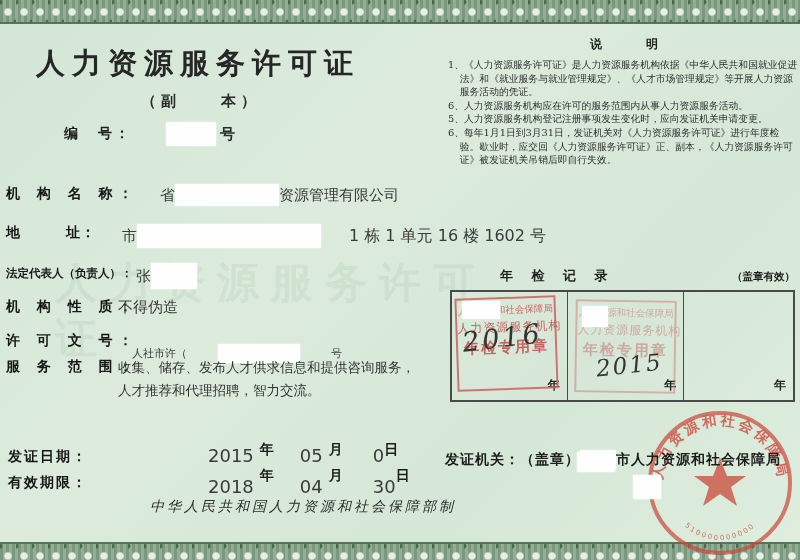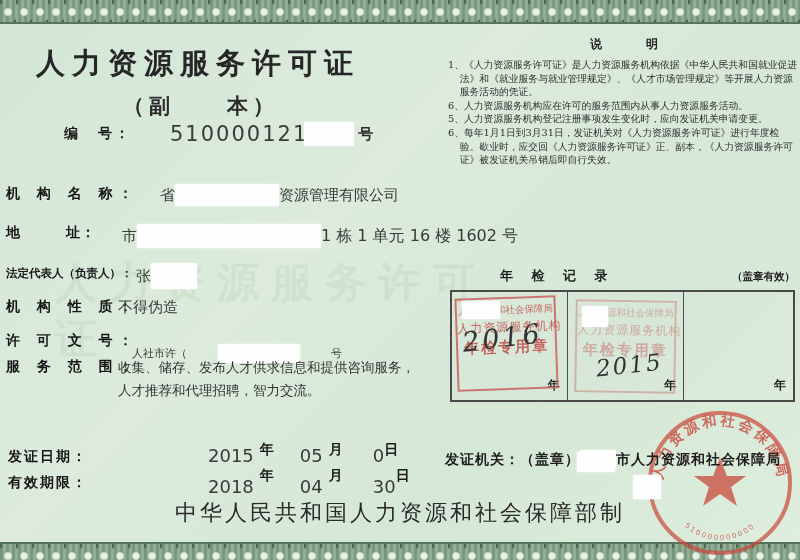--- a/index.html
+++ b/index.html
@@ -19,42 +19,42 @@
   .band-top { top:0; border-bottom:2px solid #55755a; }
   .band-bottom { bottom:0; height:18px; border-top:2px solid #55755a; }
 
   .watermark { position:absolute; left:55px; top:255px; width:460px; font-size:42px; font-weight:bold;
                letter-spacing:12px; color:rgba(106,148,112,0.10); pointer-events:none; }
 
   
   .title { position:absolute; left:36px; top:44px; width:336px; font-size:29px; font-weight:bold;
            letter-spacing:7px; color:#262626; font-family:"DejaVu Sans",sans-serif; }
   .subtitle { position:absolute; left:36px; top:92px; width:330px; text-align:center;
-              font-size:21px; font-weight:bold; letter-spacing:5px; color:#2b2b2b; }
+              font-size:15px; font-weight:bold; letter-spacing:5px; color:#2b2b2b; }
   .number-row { position:absolute; left:64px; top:122px; display:flex; align-items:center; }
   .number-label { font-size:14px; font-weight:bold; letter-spacing:3px; color:#1d1d1d; margin-right:38px; }
   .number-value { font-size:21px; letter-spacing:2px; color:#3b3b3b; }
   .number-suffix { font-size:15px; font-weight:bold; color:#2b2b2b; margin-left:4px; }
 
   
   .field-label { position:absolute; left:6px; font-size:14px; font-weight:bold; color:#161616; letter-spacing:1px; white-space:nowrap; }
   .field-value { position:absolute; font-size:15px; color:#3a3a3a; white-space:nowrap; display:flex; align-items:center; }
 
   .redact { display:inline-block; background:#fdfefd; box-shadow:0 0 2px rgba(255,255,255,0.9); border-radius:1px; }
 
   .scope-value { position:absolute; left:118px; top:356px; width:336px; font-size:13.5px; line-height:1.7; color:#333; }
 
   .date-label { position:absolute; left:8px; font-size:14px; font-weight:bold; color:#161616; letter-spacing:2px; }
   .date-vals { position:absolute; left:208px; display:flex; align-items:flex-start; color:#3a3a3a; }
   .date-vals .n { font-size:18px; position:relative; top:4px; }
   .date-vals .u { font-size:14px; font-weight:bold; color:#1c1c1c; position:relative; top:0; }
   .g1 { margin-left:6px; } .g2 { margin-left:26px; } .g3 { margin-left:30px; }
 
-  .made-by { position:absolute; left:150px; top:498px; width:500px; text-align:center;
-             font-family:"DejaVu Serif", serif; font-size:22px; letter-spacing:3px; color:#2a2a2a; }
+  .made-by { position:absolute; left:150px; top:498px; width:500px; 
+             font-family:"DejaVu Serif", serif; font-size:14px; letter-spacing:3px; color:#2a2a2a;font-style:italic; }
 
   
   .expl-heading { position:absolute; left:455px; top:36px; width:340px; text-align:center;
                   font-size:12px; font-weight:bold; letter-spacing:2px; color:#222; }
   .expl-list { position:absolute; left:448px; top:58px; width:350px;
                font-family:"DejaVu Serif", serif; font-size:9.8px; line-height:13.6px; color:#2e2e2e; }
   .expl-list p { text-indent:-1.2em; padding-left:1.2em; margin:0; }
 
   
   .ac-heading { position:absolute; left:500px; top:267px; width:240px; font-size:13px; font-weight:bold;
@@ -96,37 +96,36 @@
   <div class="band band-top"></div>
   <div class="band band-bottom"></div>
 
   <div class="watermark">人力资源服务许可证</div>
 
   <div class="title">人力资源服务许可证</div>
   <div class="subtitle">（副　　本）</div>
 
   <div class="number-row">
     <span class="number-label">编　号：</span>
-    <span class="number-value">510000121</span>
     <span class="redact" style="width:50px;height:24px;margin-left:-4px;"></span>
     <span class="number-suffix">号</span>
   </div>
 
   <div class="field-label" style="top:185px; letter-spacing:6px;">机 构 名 称：</div>
   <div class="field-value" style="left:160px; top:184px;">
     <span>省</span>
     <span class="redact" style="width:104px;height:22px;"></span>
     <span>资源管理有限公司</span>
   </div>
 
   <div class="field-label" style="top:224px;">地　　　址：</div>
   <div class="field-value" style="left:122px; top:224px;">
     <span>市</span>
     <span class="redact" style="width:184px;height:24px;"></span>
-    <span style="font-size:16px;">1 栋 1 单元 16 楼 1602 号</span>
+    <span style="font-size:16px;padding-left:28px;">1 栋 1 单元 16 楼 1602 号</span>
   </div>
 
   <div class="field-label" style="top:266px; font-size:11.5px; letter-spacing:0;">法定代表人（负责人）：</div>
   <div class="field-value" style="left:136px; top:263px;">
     <span>张</span>
     <span class="redact" style="width:46px;height:26px;"></span>
   </div>
 
   <div class="field-label" style="top:298px; letter-spacing:6px;">机 构 性 质：</div>
   <div class="field-value" style="left:118px; top:298px;">不得伪造</div>

